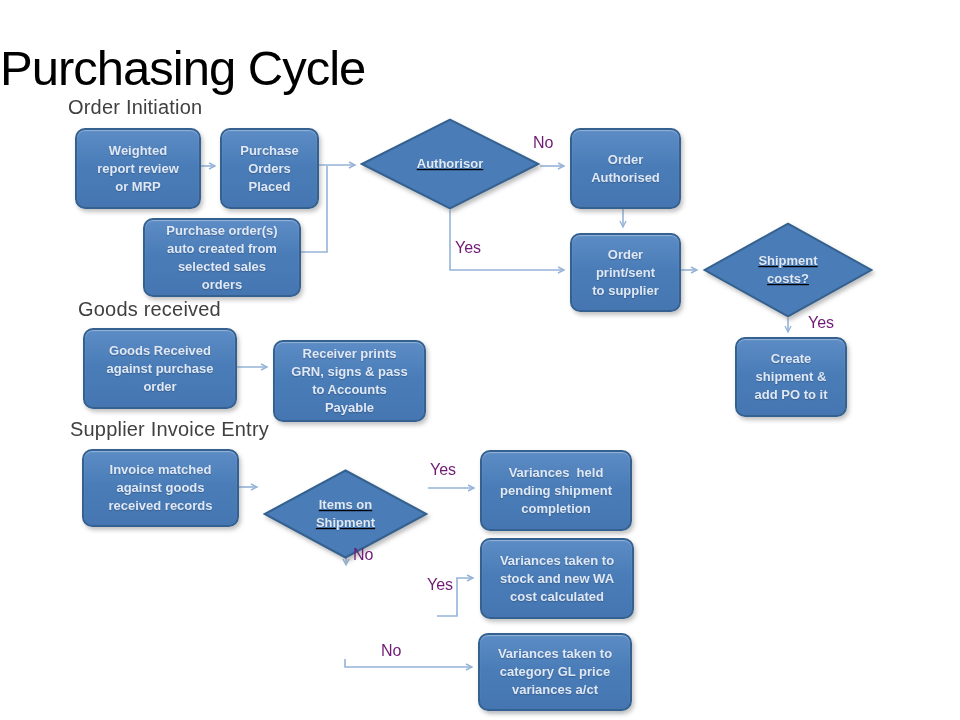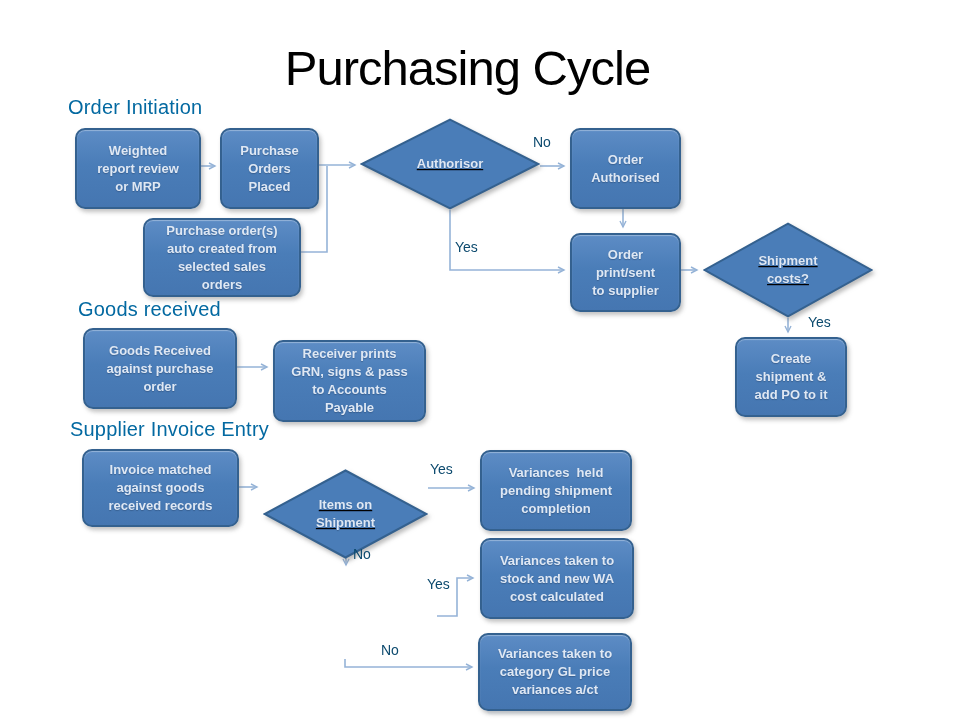--- a/index.html
+++ b/index.html
@@ -1,25 +1,25 @@
 <!DOCTYPE html>
 <html><head>
 <meta charset="utf-8">
 <style>
   html,body{margin:0;padding:0;background:#fff;}
   #slide{
     position:relative;width:960px;height:720px;background:#ffffff;overflow:hidden;
     font-family:"Liberation Sans",sans-serif;
   }
   .slide-title{
-    position:absolute;left:0;top:40px;width:935px;text-align:center;
+    position:absolute;left:0;top:40px;width:935px;text-align:left;
     font-size:49px;font-weight:400;color:#000;letter-spacing:-1px;
   }
   .section-label{
-    position:absolute;font-size:20px;color:#0369a1;letter-spacing:0.2px;
+    position:absolute;font-size:20px;color:#404040;letter-spacing:0.2px;
   }
   .node{
     position:absolute;display:flex;align-items:center;justify-content:center;
     text-align:center;z-index:2;
   }
   .process{
     background:linear-gradient(180deg,#5d8cc5 0%,#4a7db8 45%,#4576b1 100%);
     border:2px solid #34618f;border-radius:10px;
     box-shadow:2px 3px 4px rgba(120,120,120,.45), inset 0 1px 1px rgba(255,255,255,.35);
   }
@@ -30,21 +30,21 @@
   }
   .decision{background:transparent;border:none;text-decoration:underline;}
   .diamond-shape{
     position:absolute;left:0;top:0;width:100%;height:100%;
     filter:drop-shadow(2px 3px 2px rgba(120,120,120,.5));
   }
   .diamond-shape polygon{
     fill:#4a7db8;stroke:#34618f;stroke-width:2;
   }
   .edge-label{
-    position:absolute;font-size:14px;color:#0c4a6e;z-index:4;
+    position:absolute;font-size:16px;color:#701a75;z-index:4;
   }
   #connectors{position:absolute;left:0;top:0;width:960px;height:720px;z-index:1;pointer-events:none;}
   #connectors polyline{fill:none;stroke:#95b3d7;stroke-width:1.6;}
   .reflection{
     position:absolute;left:486px;top:707px;width:140px;height:9px;z-index:0;
     background:linear-gradient(180deg,#7da7d4,rgba(255,255,255,0));
     opacity:.3;border-radius:0 0 8px 8px;
   }
 </style>
 </head>

